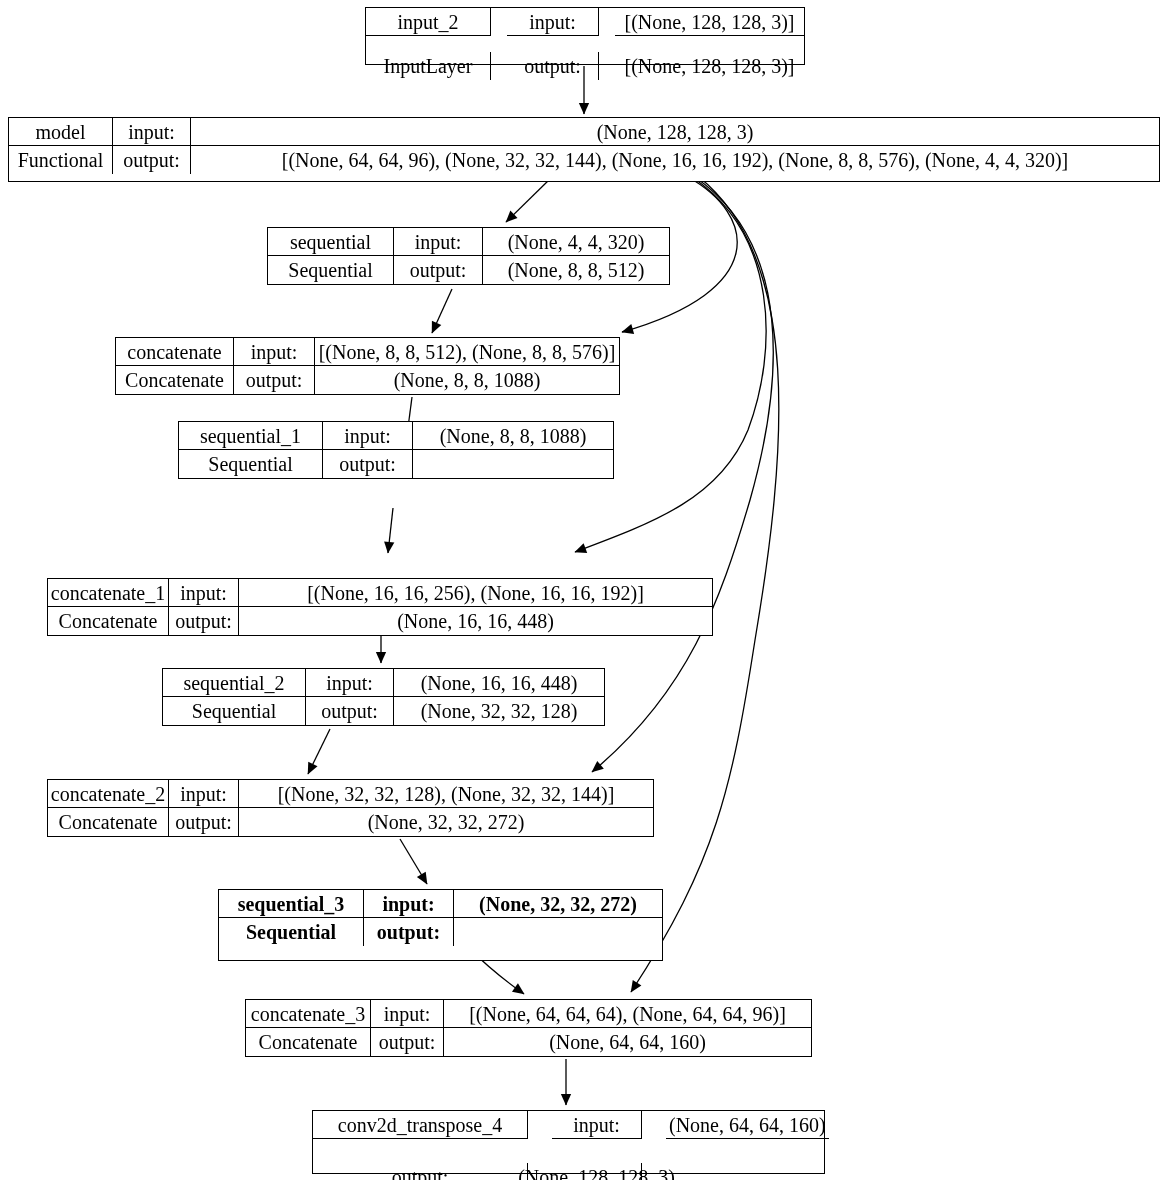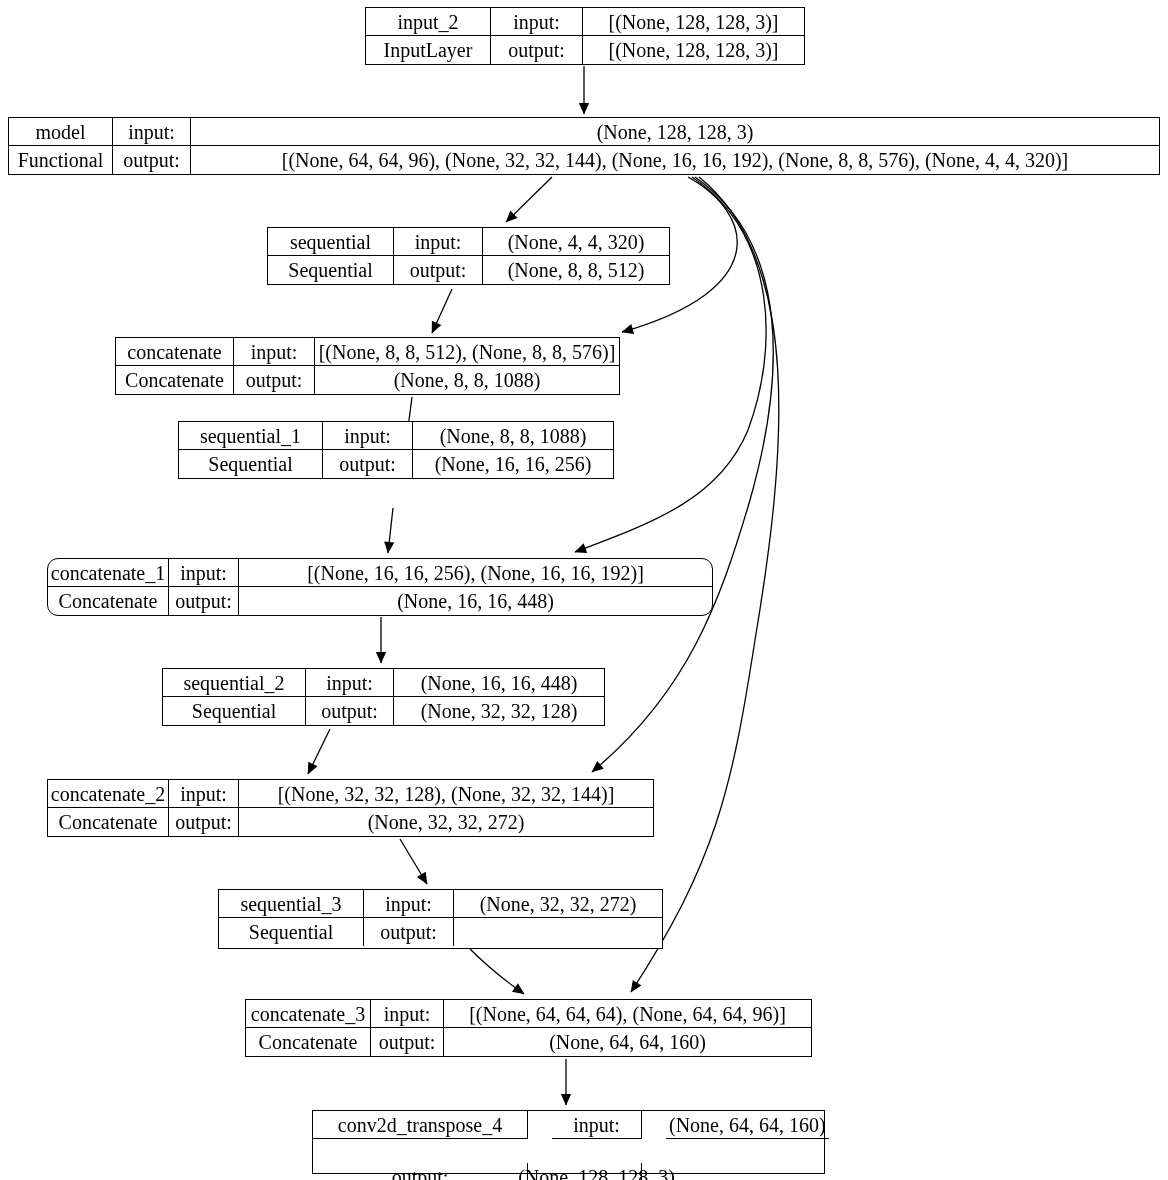--- a/index.html
+++ b/index.html
@@ -59,30 +59,30 @@
   <path class="edge" marker-end="url(#ah)" d="M330,729 L308,774"></path>
   <path class="edge" marker-end="url(#ah)" d="M400,839 L427,884"></path>
   <path class="edge" marker-end="url(#ah)" d="M470,949 C494,973 510,984 524,994"></path>
   <path class="edge" marker-end="url(#ah)" d="M566,1059 L566,1105"></path>
   <path class="edge" marker-end="url(#ah)" d="M688,177 C756,215 770,290 622,332"></path>
   <path class="edge" marker-end="url(#ah)" d="M692,177 C778,235 778,350 748,430 C720,498 655,522 575,552"></path>
   <path class="edge" marker-end="url(#ah)" d="M695,177 C792,245 784,380 750,500 C720,602 688,692 592,772"></path>
   <path class="edge" marker-end="url(#ah)" d="M699,177 C802,260 787,450 755,640 C732,788 716,862 631,992"></path>
 </svg>
 
-<div class="node" style="left:365px; top:7px; width:440px; height:58px; --c1:125px; --c2:92px;">
+<div class="node" style="left:365px; top:7px; width:440px; height:58px;gap:16px; --c1:125px; --c2:92px;">
   <div class="cell">input_2</div>
   <div class="cell">input:</div>
   <div class="cell">[(None, 128, 128, 3)]</div>
   <div class="cell">InputLayer</div>
   <div class="cell">output:</div>
   <div class="cell">[(None, 128, 128, 3)]</div>
 </div>
 
-<div class="node" style="left:8px; top:117px; width:1152px; height:58px; --c1:104px; --c2:78px;">
+<div class="node" style="left:8px; top:117px; width:1152px; height:65px; --c1:104px; --c2:78px;">
   <div class="cell">model</div>
   <div class="cell">input:</div>
   <div class="cell">(None, 128, 128, 3)</div>
   <div class="cell">Functional</div>
   <div class="cell">output:</div>
   <div class="cell">[(None, 64, 64, 96), (None, 32, 32, 144), (None, 16, 16, 192), (None, 8, 8, 576), (None, 4, 4, 320)]</div>
 </div>
 
 <div class="node" style="left:267px; top:227px; width:403px; height:58px; --c1:126px; --c2:89px;">
   <div class="cell">sequential</div>
@@ -101,24 +101,23 @@
   <div class="cell">output:</div>
   <div class="cell">(None, 8, 8, 1088)</div>
 </div>
 
 <div class="node" style="left:178px; top:421px; width:436px; height:58px; --c1:144px; --c2:90px;">
   <div class="cell">sequential_1</div>
   <div class="cell">input:</div>
   <div class="cell">(None, 8, 8, 1088)</div>
   <div class="cell">Sequential</div>
   <div class="cell">output:</div>
-  <div class="cell">(None, 16, 16, 256)</div>
 </div>
 
-<div class="node" style="left:47px; top:558px; width:666px; height:58px;border-radius:11px; --c1:121px; --c2:70px;">
+<div class="node" style="left:47px; top:578px; width:666px; height:58px; --c1:121px; --c2:70px;">
   <div class="cell">concatenate_1</div>
   <div class="cell">input:</div>
   <div class="cell">[(None, 16, 16, 256), (None, 16, 16, 192)]</div>
   <div class="cell">Concatenate</div>
   <div class="cell">output:</div>
   <div class="cell">(None, 16, 16, 448)</div>
 </div>
 
 <div class="node" style="left:162px; top:668px; width:443px; height:58px; --c1:143px; --c2:88px;">
   <div class="cell">sequential_2</div>
@@ -131,21 +130,21 @@
 
 <div class="node" style="left:47px; top:779px; width:607px; height:58px; --c1:121px; --c2:70px;">
   <div class="cell">concatenate_2</div>
   <div class="cell">input:</div>
   <div class="cell">[(None, 32, 32, 128), (None, 32, 32, 144)]</div>
   <div class="cell">Concatenate</div>
   <div class="cell">output:</div>
   <div class="cell">(None, 32, 32, 272)</div>
 </div>
 
-<div class="node" style="left:218px; top:889px; width:445px; height:60px; --c1:145px; --c2:90px;">
+<div class="node" style="left:218px; top:889px; width:445px; height:72px;font-weight:bold; --c1:145px; --c2:90px;">
   <div class="cell">sequential_3</div>
   <div class="cell">input:</div>
   <div class="cell">(None, 32, 32, 272)</div>
   <div class="cell">Sequential</div>
   <div class="cell">output:</div>
 </div>
 
 <div class="node" style="left:245px; top:999px; width:567px; height:58px; --c1:125px; --c2:73px;">
   <div class="cell">concatenate_3</div>
   <div class="cell">input:</div>

